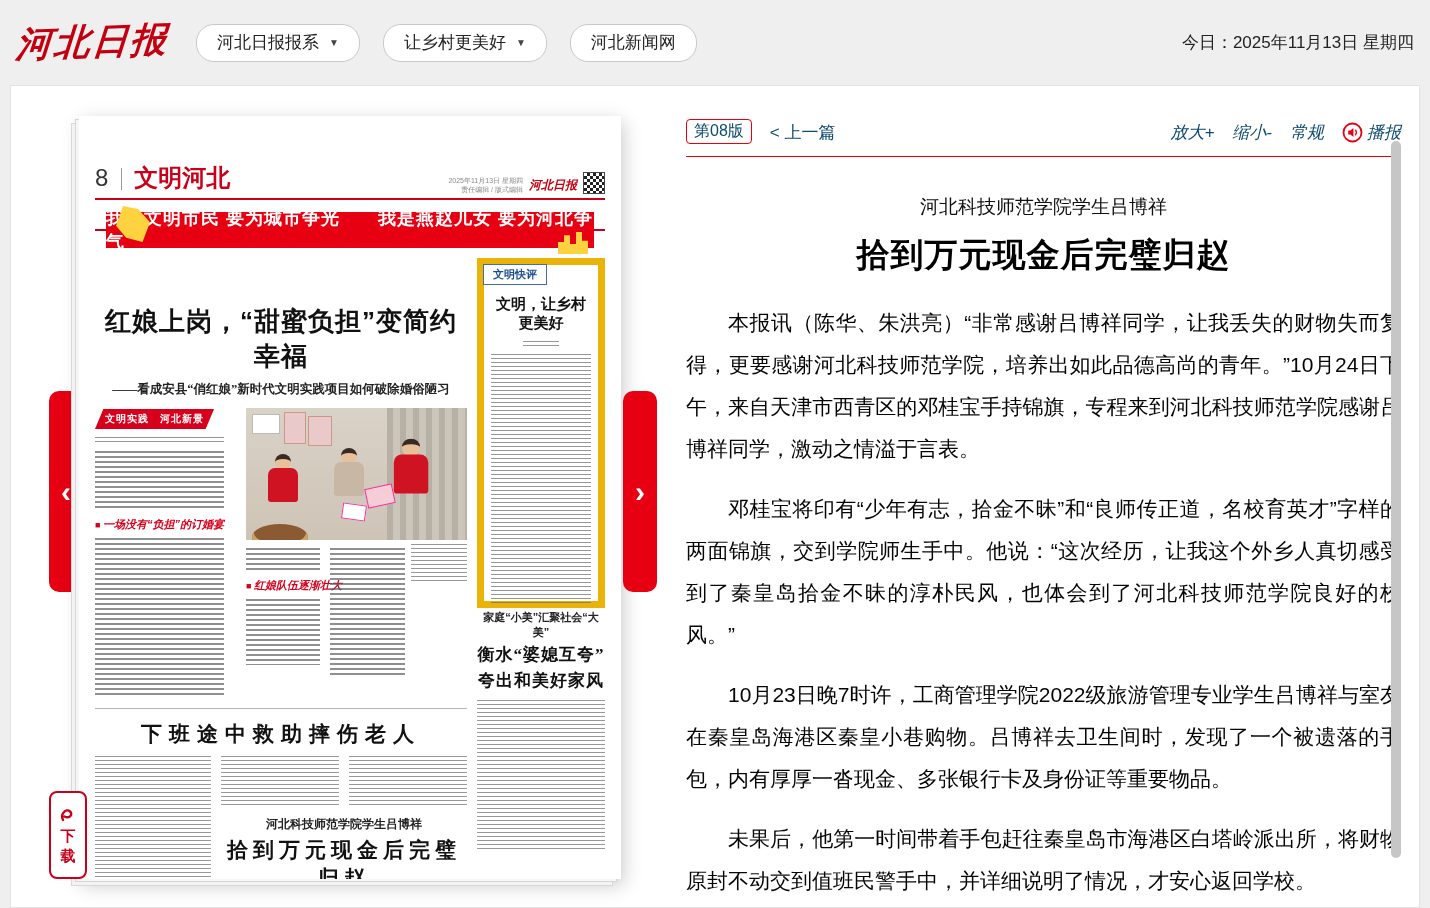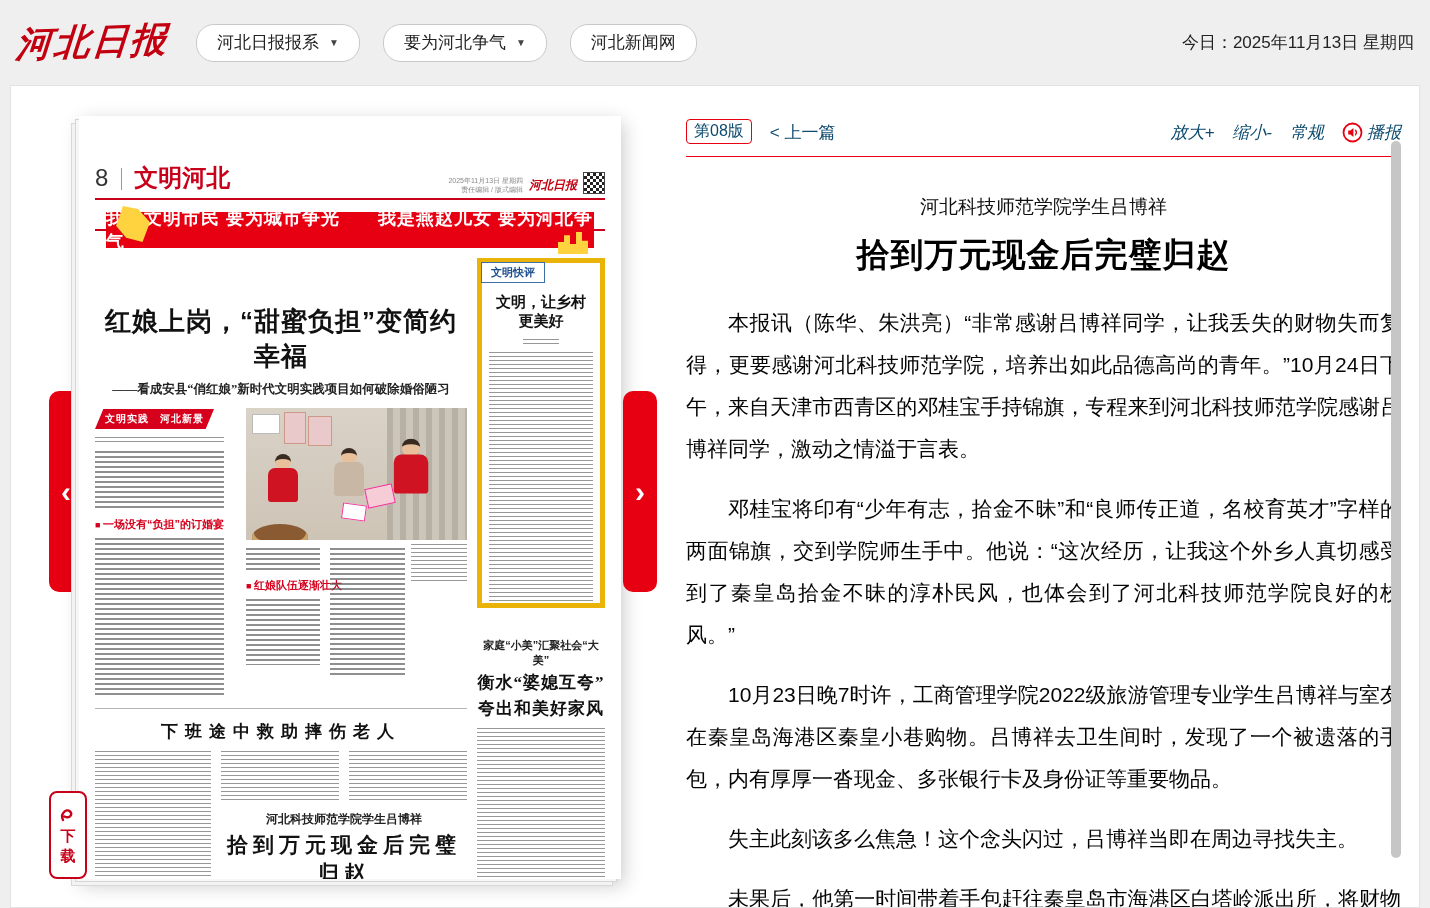--- a/index.html
+++ b/index.html
@@ -66,21 +66,21 @@
   .lead-sub{font-family:"Liberation Serif",serif;font-weight:bold;font-size:12.5px;color:#222;
     text-align:center;margin-top:7px;}
   .cols{display:flex;gap:22px;margin-top:10px;}
   .c1{flex:0 0 116px;}
   .c23{flex:1;min-width:0;}
   .tag{display:inline-block;background:#d6001c;color:#fff;font-size:10px;font-weight:bold;
     padding:3px 10px;clip-path:polygon(7% 0,100% 0,93% 100%,0 100%);letter-spacing:1px;}
   .byline{height:6px;margin-top:8px;}
   .tl{background-image:repeating-linear-gradient(to bottom,#5f5f5f 0 1.6px,transparent 1.6px 5px);opacity:.7;}
   .tl-sm{background-image:repeating-linear-gradient(to bottom,#6b6b6b 0 1.2px,transparent 1.2px 4px);opacity:.7;}
-  .redhead{color:#d6001c;font-weight:bold;font-size:11px;margin:8px 0 6px;white-space:nowrap;}
+  .redhead{color:#d6001c;font-weight:bold;font-size:11px;margin:8px 0 6px;white-space:nowrap;font-style:italic;}
   .redhead:before{content:"■ ";font-size:9px;}
 
   
   .photo{position:relative;width:100%;height:132px;overflow:hidden;
     background:linear-gradient(#d9d2c7,#cec4b6);}
   .curtain{position:absolute;right:0;top:0;width:36%;height:100%;
     background:repeating-linear-gradient(90deg,#b7b0a5 0 6px,#ccc5ba 6px 13px);}
   .frame{position:absolute;background:#fff;border:1px solid #bbb;}
   .poster{position:absolute;background:#e9c9c9;border:1px solid #c98;}
   .person{position:absolute;}
@@ -91,32 +91,32 @@
   .tbl{position:absolute;left:6px;bottom:-10px;width:56px;height:26px;border-radius:50%;
     background:#8a5a33;box-shadow:0 -4px 0 2px #caa36a inset;}
   .cap{float:right;width:56px;height:38px;margin:4px 0 4px 6px;}
 
   .two-cols{display:flex;gap:10px;margin-top:8px;}
   .two-cols>div{flex:1;min-width:0;}
 
   .np-bottom{border-top:1px solid #b5b5b5;margin-top:12px;padding-top:7px;}
   .kick-sm{font-size:12px;font-weight:bold;color:#222;text-align:center;}
   .big-serif{font-family:"Liberation Serif",serif;font-weight:bold;color:#111;text-align:center;}
-  .rescue-title{font-size:17px;letter-spacing:7px;margin-top:4px;}
+  .rescue-title{font-size:21px;letter-spacing:7px;margin-top:4px;}
   .feature-title{font-size:21px;letter-spacing:5px;margin-top:3px;}
   .band-cols{display:flex;gap:10px;margin-top:8px;}
 
   
-  .kuaiping{border:5px solid #eab308;position:relative;padding:24px 7px 8px;height:350px;box-sizing:border-box;}
+  .kuaiping{border:7px solid #eab308;position:relative;padding:24px 7px 8px;height:350px;box-sizing:border-box;}
   .kp-tab{position:absolute;left:-1px;top:-1px;border:1px solid #3f6ea8;background:#fff;
     color:#1c4e8e;font-weight:bold;font-size:11px;padding:2px 9px;}
   .kp-hl{font-family:"Liberation Serif",serif;font-weight:bold;font-size:15px;color:#111;
     text-align:center;margin-top:6px;}
   .kp-by{height:5px;width:36px;margin:8px auto 8px;}
-  .hs{margin-top:30px;}
+  .hs{margin-top:2px;}
   .hs-kick{font-size:11px;font-weight:bold;color:#222;text-align:center;}
   .hs-title{font-family:"Liberation Serif",serif;font-weight:bold;font-size:17px;color:#111;
     text-align:center;margin-top:3px;letter-spacing:1px;}
 
   
   .dl{position:absolute;left:38px;top:705px;width:34px;height:84px;background:#fff;
     border:2px solid #c8001a;border-radius:8px;z-index:3;cursor:pointer;
     display:flex;flex-direction:column;align-items:center;justify-content:center;gap:2px;
     color:#c8001a;font-size:15px;font-weight:bold;}
   .dl span{line-height:18px;}
@@ -142,21 +142,21 @@
 <body>
 
 <div class="hdr">
   <div class="logo">河北日报</div>
   <div class="pills">
     <div class="pill">
       <span>河北日报报系</span>
       <span class="caret">▼</span>
     </div>
     <div class="pill">
-      <span>要为河北争气</span>
+      <span>让乡村更美好</span>
       <span class="caret">▼</span>
     </div>
     <div class="pill">
       <span>河北新闻网</span>
     </div>
   </div>
   <div class="hdr-date">今日：2025年11月13日 星期四</div>
 </div>
 
 <div class="panel">
@@ -314,20 +314,19 @@
     </div>
     <div class="divider"></div>
 
     <div class="kicker">河北科技师范学院学生吕博祥</div>
     <div class="title">拾到万元现金后完璧归赵</div>
 
     <div class="body-text">
       <p>本报讯（陈华、朱洪亮）“非常感谢吕博祥同学，让我丢失的财物失而复得，更要感谢河北科技师范学院，培养出如此品德高尚的青年。”10月24日下午，来自天津市西青区的邓桂宝手持锦旗，专程来到河北科技师范学院感谢吕博祥同学，激动之情溢于言表。</p>
       <p>邓桂宝将印有“少年有志，拾金不昧”和“良师传正道，名校育英才”字样的两面锦旗，交到学院师生手中。他说：“这次经历，让我这个外乡人真切感受到了秦皇岛拾金不昧的淳朴民风，也体会到了河北科技师范学院良好的校风。”</p>
       <p>10月23日晚7时许，工商管理学院2022级旅游管理专业学生吕博祥与室友在秦皇岛海港区秦皇小巷购物。吕博祥去卫生间时，发现了一个被遗落的手包，内有厚厚一沓现金、多张银行卡及身份证等重要物品。</p>
-      <p>失主此刻该多么焦急！这个念头闪过，吕博祥当即在周边寻找失主。</p>
       <p>未果后，他第一时间带着手包赶往秦皇岛市海港区白塔岭派出所，将财物原封不动交到值班民警手中，并详细说明了情况，才安心返回学校。</p>
 
     </div>
   </div>
 
   <div class="scrollbar"></div>
 </div>
 
 </body></html>

